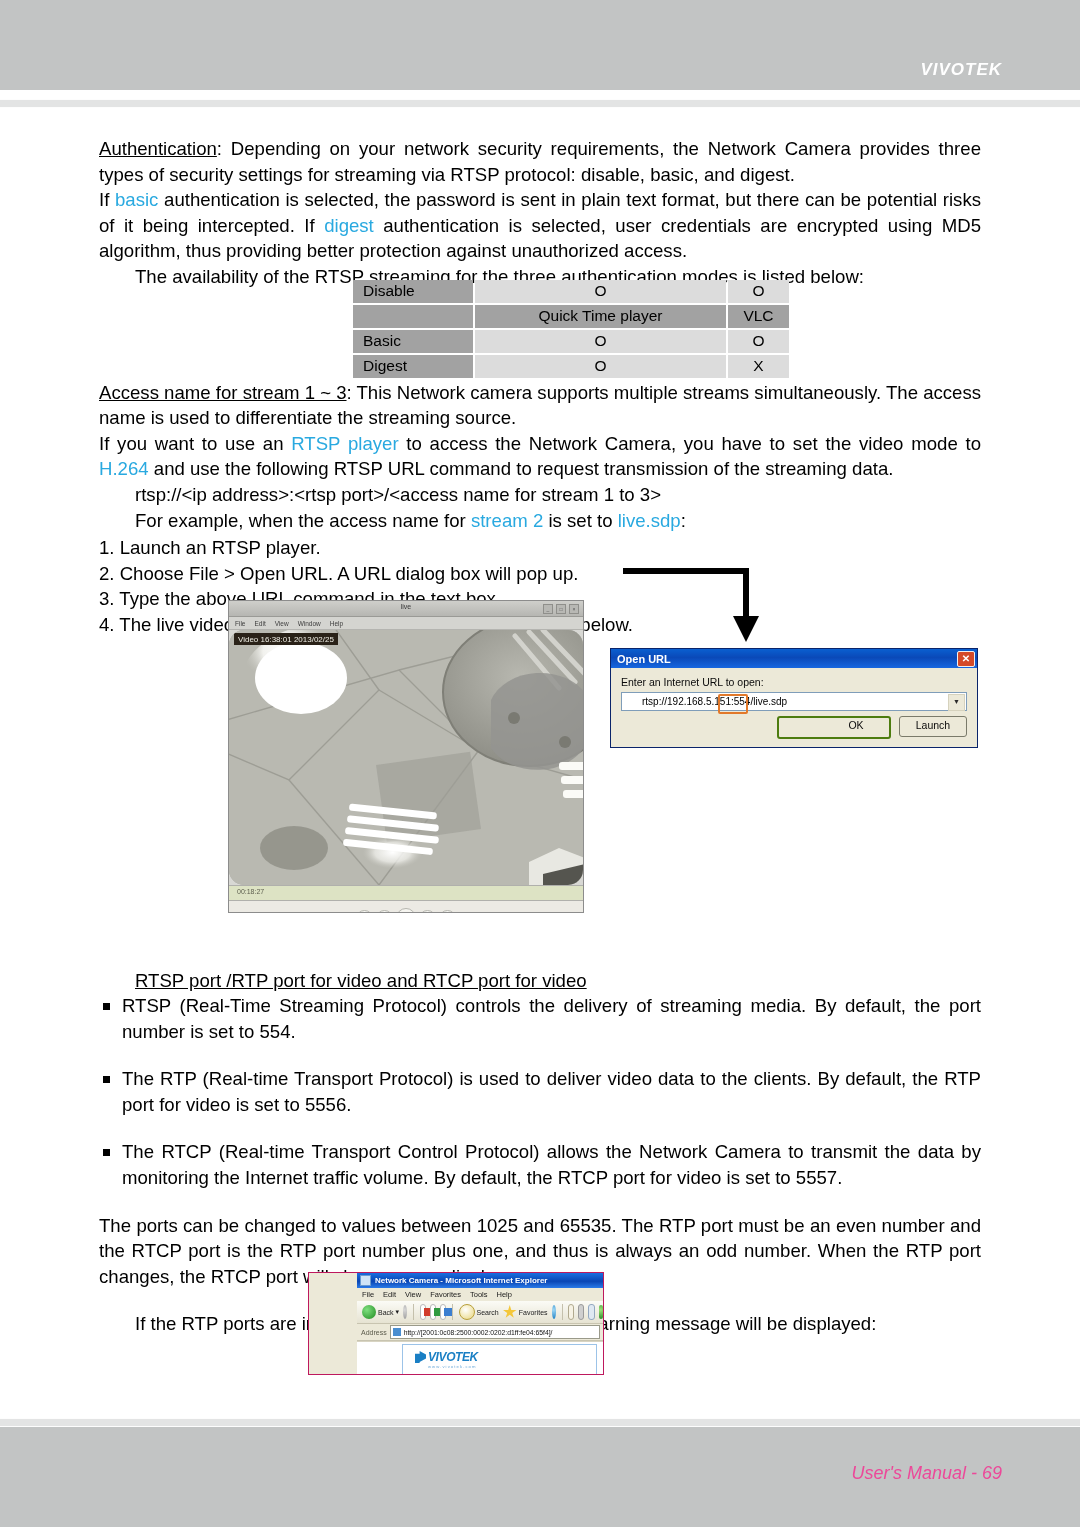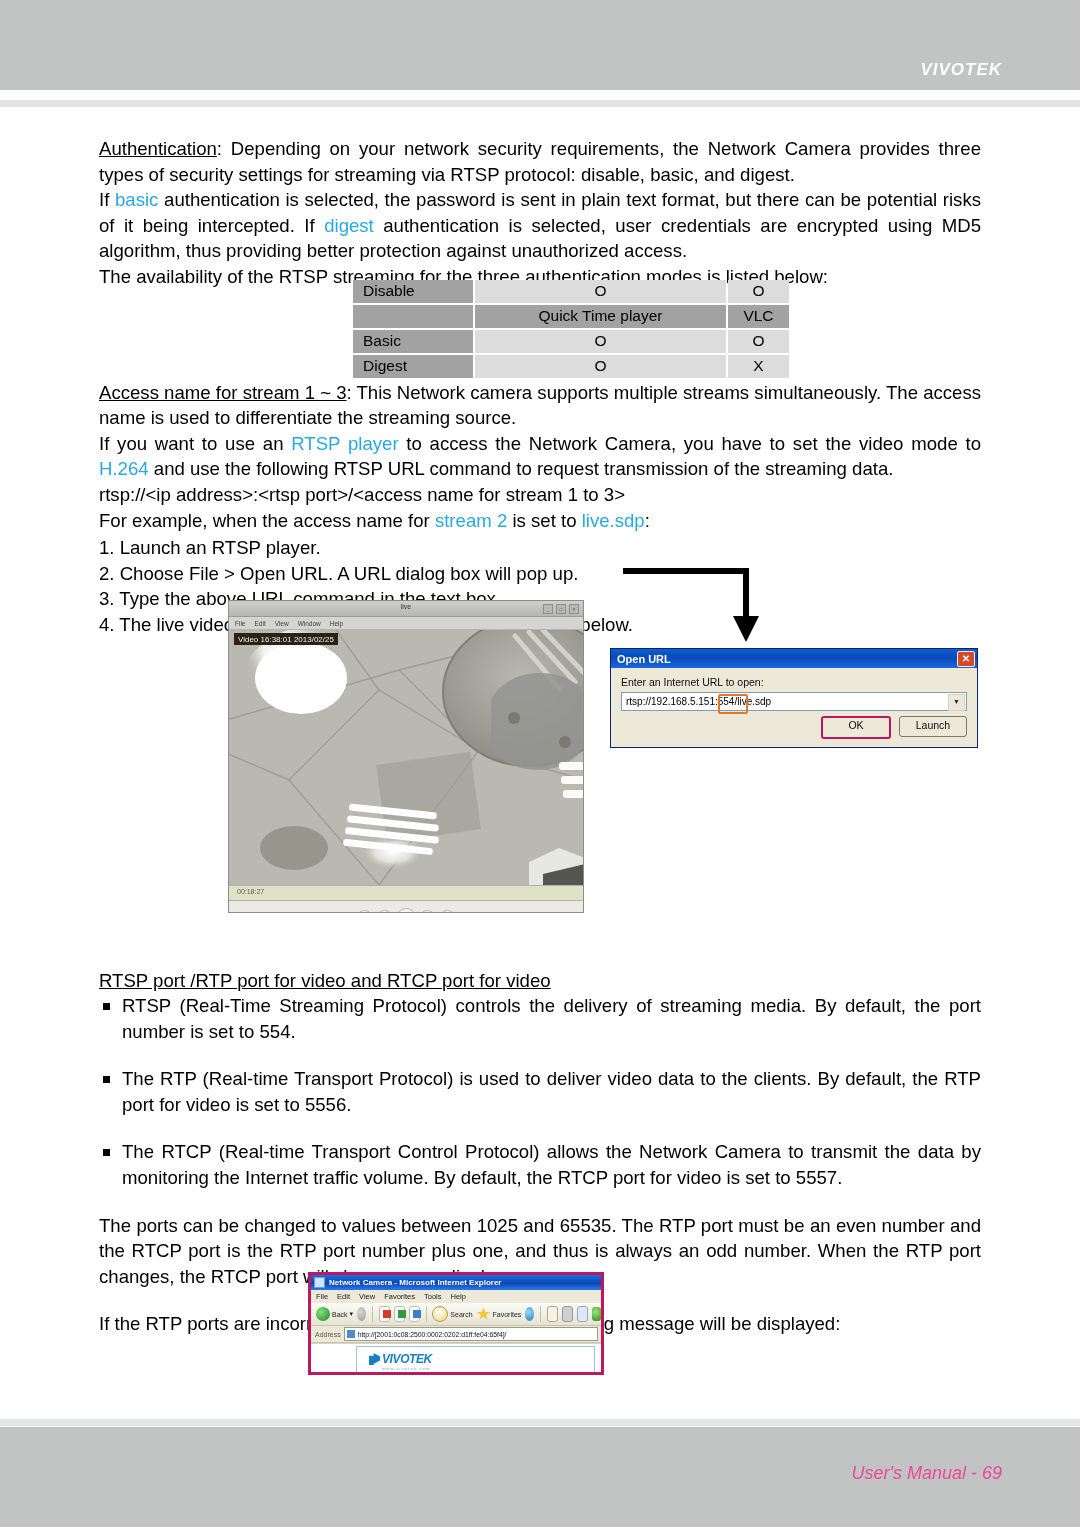--- a/index.html
+++ b/index.html
@@ -71,21 +71,21 @@
     top: 136px;
     width: 882px;
   }
   p.para {
     margin: 0;
     font-size: 18.6px;
     line-height: 25.6px;
     text-align: justify;
     color: #000;
   }
-  p.para.nojust { text-align: left; }
+  p.para.nojust { text-align: left; margin-left: 36px; }
   .u { text-decoration: underline; }
   .cyan { color: #29a9e0; }
   .spacer-m { height: 22px; }
 
   
   .avail-table {
     position: absolute;
     left: 351px;
     top: 278px;
     width: 440px;
@@ -188,20 +188,21 @@
     gap: 9px;
     padding-left: 6px;
     font-size: 6.5px;
     color: #3d3d3d;
   }
   .qt-video {
     position: relative;
     height: 255px;
     background: #a8a8a0;
     overflow: hidden;
+    border-radius: 15px;
   }
   .qt-osd {
     position: absolute;
     left: 5px; top: 3px;
     background: #2a2218;
     color: #f0efe6;
     font-size: 8px;
     padding: 1.5px 4px;
     z-index: 6;
     white-space: nowrap;
@@ -304,21 +305,21 @@
   .ou-combo {
     height: 17px;
     background: #ffffff;
     border: 1px solid #7f9db9;
     display: flex;
     align-items: center;
     position: relative;
   }
   .ou-url {
     font-size: 10px;
-    padding-left: 4px;
+    padding-left: 20px;
     color: #000;
     white-space: nowrap;
   }
   .ou-arrow {
     position: absolute;
     right: 1px; top: 1px;
     width: 15px; height: 15px;
     background: #ece9d8;
     border: 1px solid #d6d2bd;
     font-size: 7px;
@@ -343,31 +344,32 @@
   .ou-btn {
     width: 66px; height: 19px;
     background: #ece9d8;
     border: 1px solid #7a7a6a;
     border-radius: 3px;
     font-size: 10.5px;
     line-height: 17px;
     text-align: center;
     color: #0b0b0b;
   }
-  .ou-btn.default { border: 2px solid #be185d; line-height: 15px; }
+  .ou-btn.default { border: 2px solid #4d7c0f; line-height: 15px; padding-left: 44px; }
 
   
   .ie-win {
     position: absolute;
     left: 308px; top: 1272px;
     width: 296px; height: 103px;
     background: #ece9d8;
-    border: 3px solid #be185d;
+    border: 1px solid #be185d;
     box-sizing: border-box;
     overflow: hidden;
+    padding-left: 48px;
   }
   .ie-title {
     height: 15px;
     background: linear-gradient(#1a6fe0, #0a46b4 55%, #2a7ae8);
     display: flex;
     align-items: center;
     gap: 4px;
     padding-left: 3px;
   }
   .ie-title-ico {

